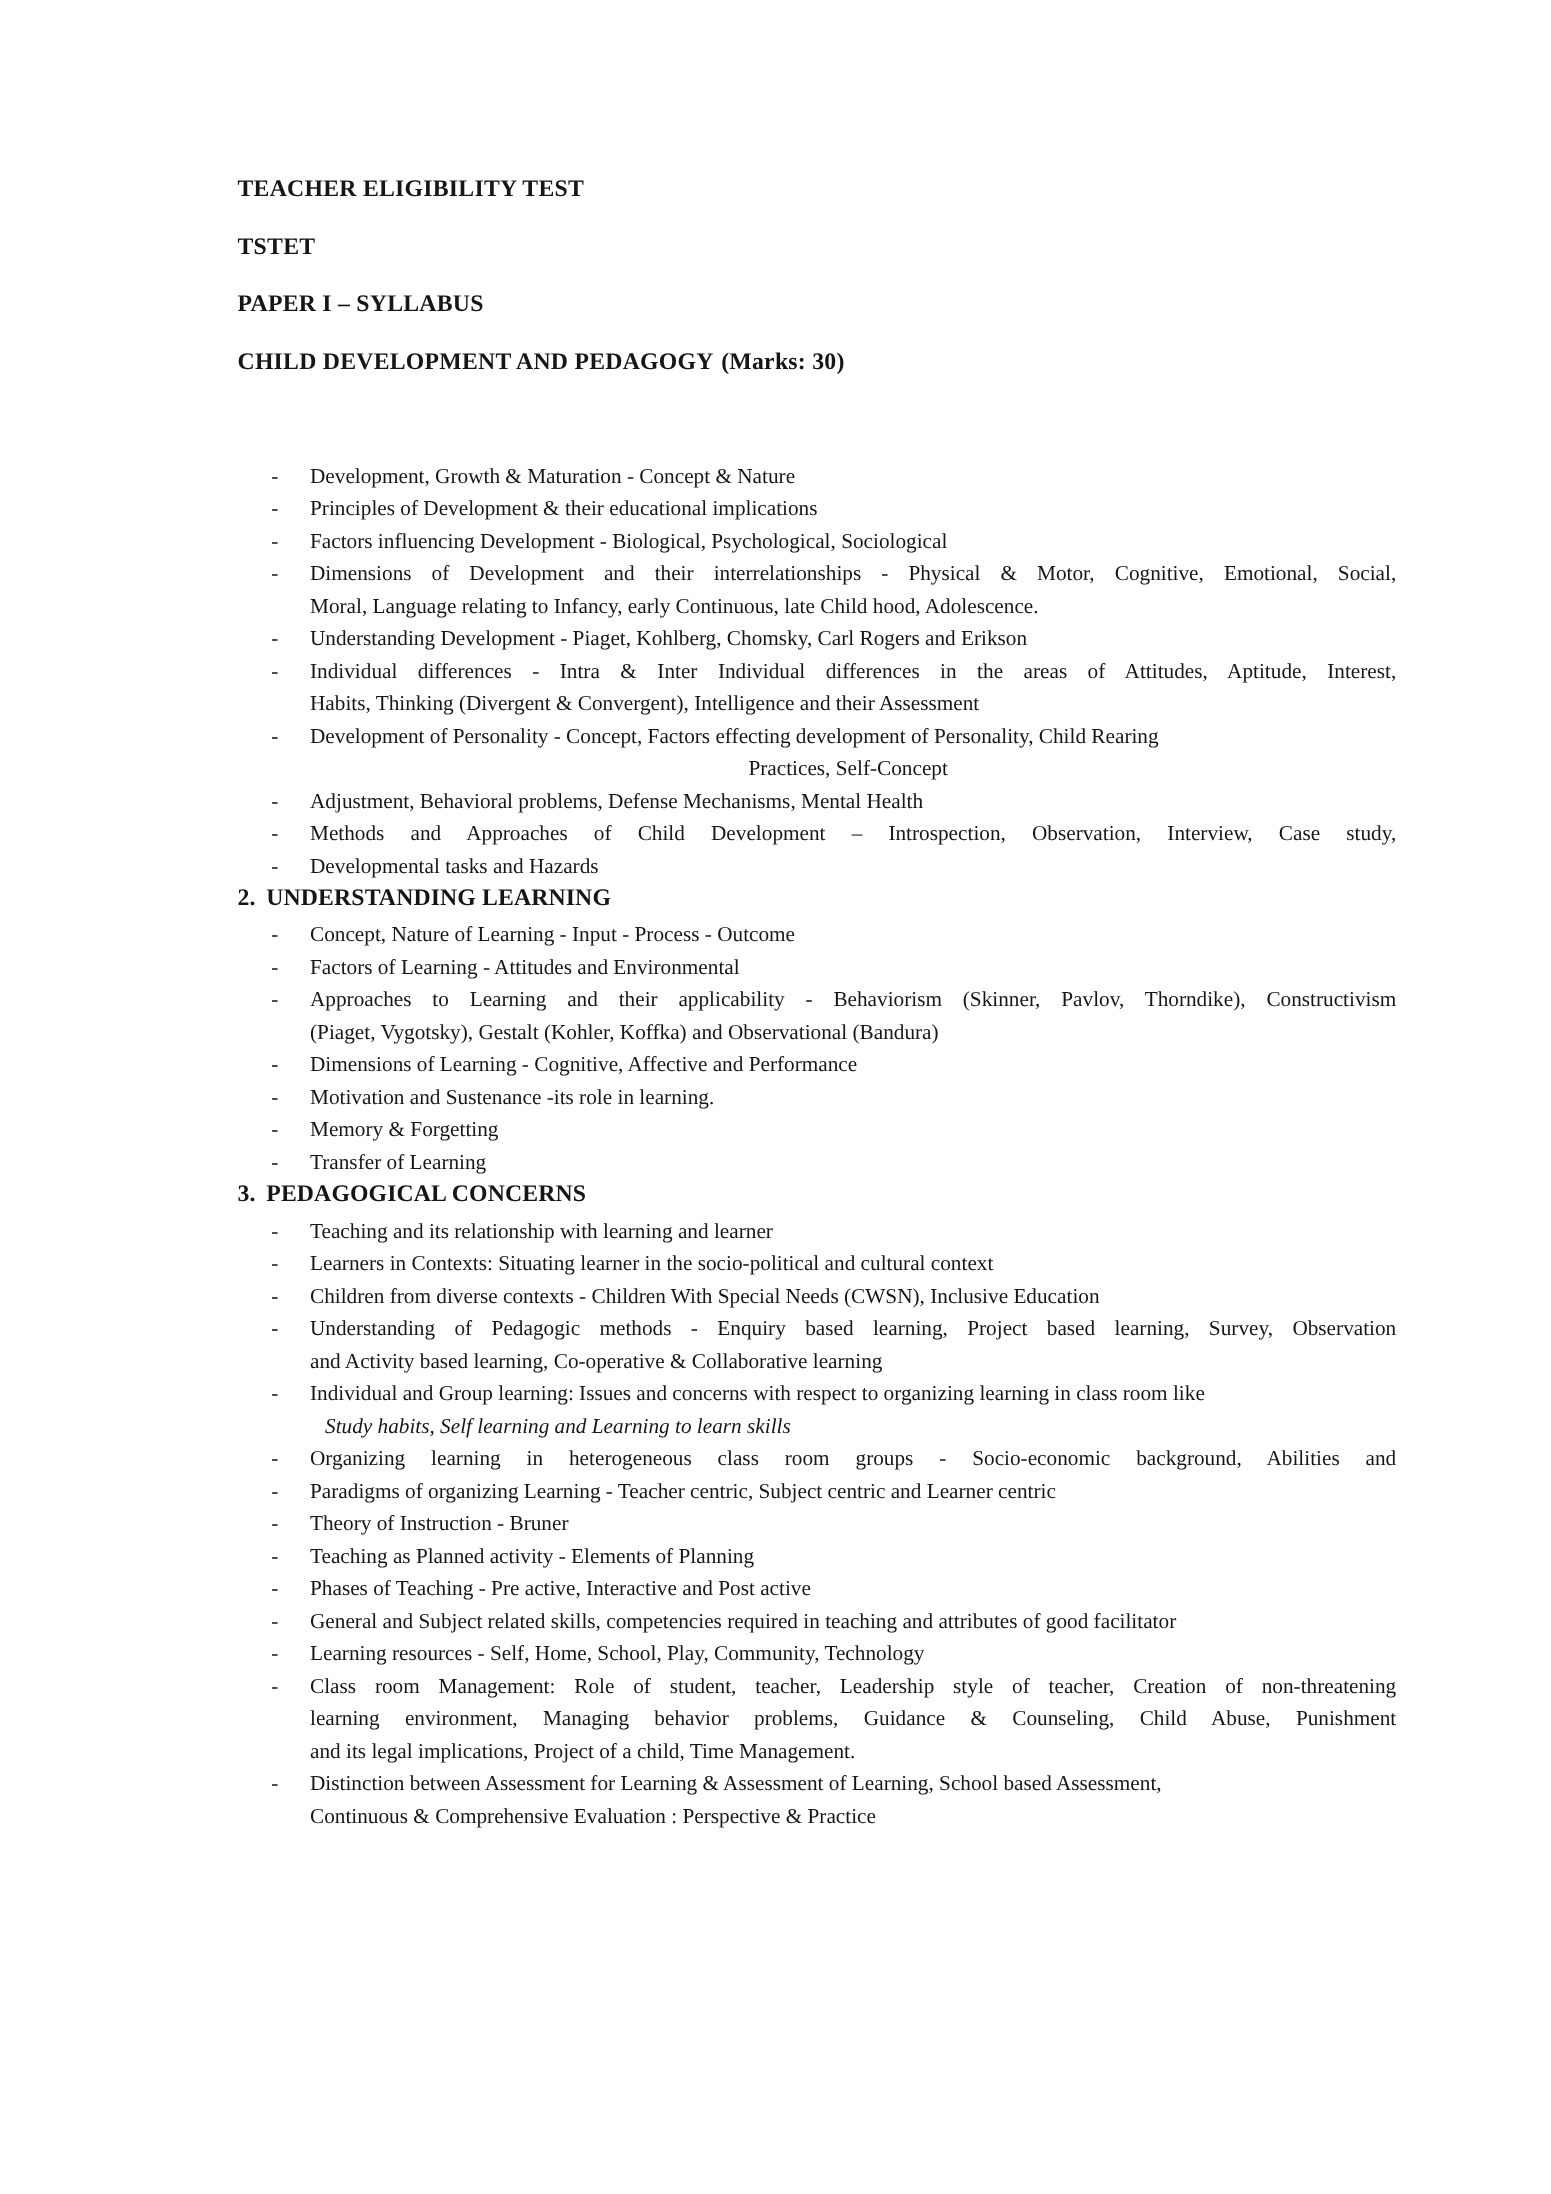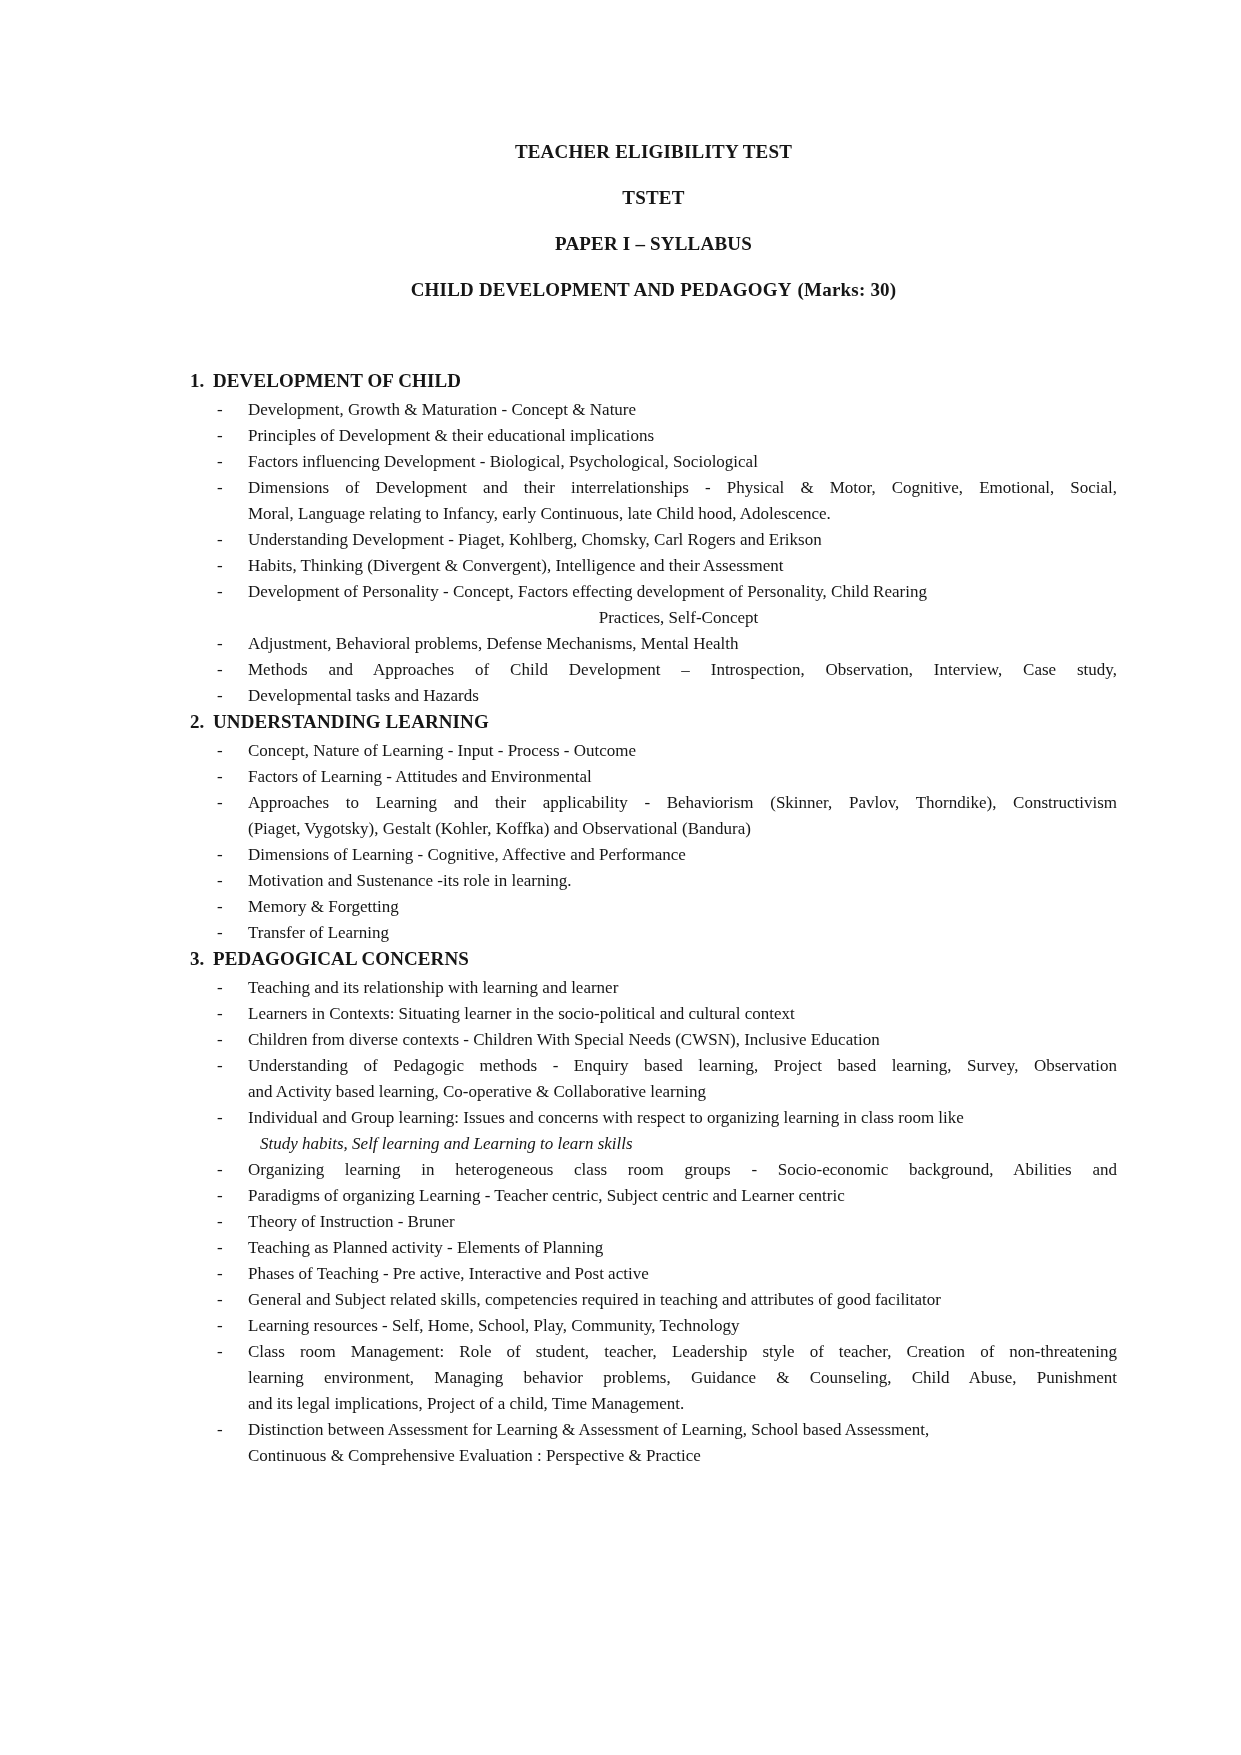--- a/index.html
+++ b/index.html
@@ -16,21 +16,21 @@
     width: 1241px;
     height: 1755px;
     overflow: hidden;
   }
   .content {
     position: absolute;
     left: 190px;
     top: 140px;
     width: 927px;
   }
-  .headers { text-align: center; }
+  .headers { }
   .h-line {
     font-weight: bold;
     font-size: 19px;
     line-height: 23px;
     margin-bottom: 23px;
     letter-spacing: 0.2px;
     white-space: nowrap;
   }
   .h-line .marks { margin-left: 6px; }
   .sections {
@@ -69,21 +69,20 @@
 
     <div class="headers">
       <div class="h-line">TEACHER ELIGIBILITY TEST</div>
       <div class="h-line">TSTET</div>
       <div class="h-line">PAPER I – SYLLABUS</div>
       <div class="h-line"><span>CHILD DEVELOPMENT AND PEDAGOGY</span><span class="marks">(Marks: 30)</span></div>
     </div>
 
     <div class="sections">
         <section>
-          <div class="sec-head"><span class="sec-num">1.</span><span>DEVELOPMENT OF CHILD</span></div>
           <div>
             <div class="item">
               <span class="dash">-</span>
               <div class="tline">Development, Growth &amp; Maturation - Concept &amp; Nature</div>
             </div>
             <div class="item">
               <span class="dash">-</span>
               <div class="tline">Principles of Development &amp; their educational implications</div>
             </div>
             <div class="item">
@@ -94,20 +93,21 @@
               <span class="dash">-</span>
               <div class="tline stretch">Dimensions of Development and their interrelationships - Physical &amp; Motor, Cognitive, Emotional, Social,</div>
               <div class="tline">Moral, Language relating to Infancy, early Continuous, late Child hood, Adolescence.</div>
             </div>
             <div class="item">
               <span class="dash">-</span>
               <div class="tline">Understanding Development - Piaget, Kohlberg, Chomsky, Carl Rogers and Erikson</div>
             </div>
             <div class="item">
               <span class="dash">-</span>
+              <div class="tline stretch">Individual differences - Intra &amp; Inter Individual differences in the areas of Attitudes, Aptitude, Interest,</div>
               <div class="tline">Habits, Thinking (Divergent &amp; Convergent), Intelligence and their Assessment</div>
             </div>
             <div class="item">
               <span class="dash">-</span>
               <div class="tline">Development of Personality - Concept, Factors effecting development of Personality, Child Rearing</div>
               <div class="tline" style="margin-left: -8px; text-align: center;">Practices, Self-Concept</div>
             </div>
             <div class="item">
               <span class="dash">-</span>
               <div class="tline">Adjustment, Behavioral problems, Defense Mechanisms, Mental Health</div>

